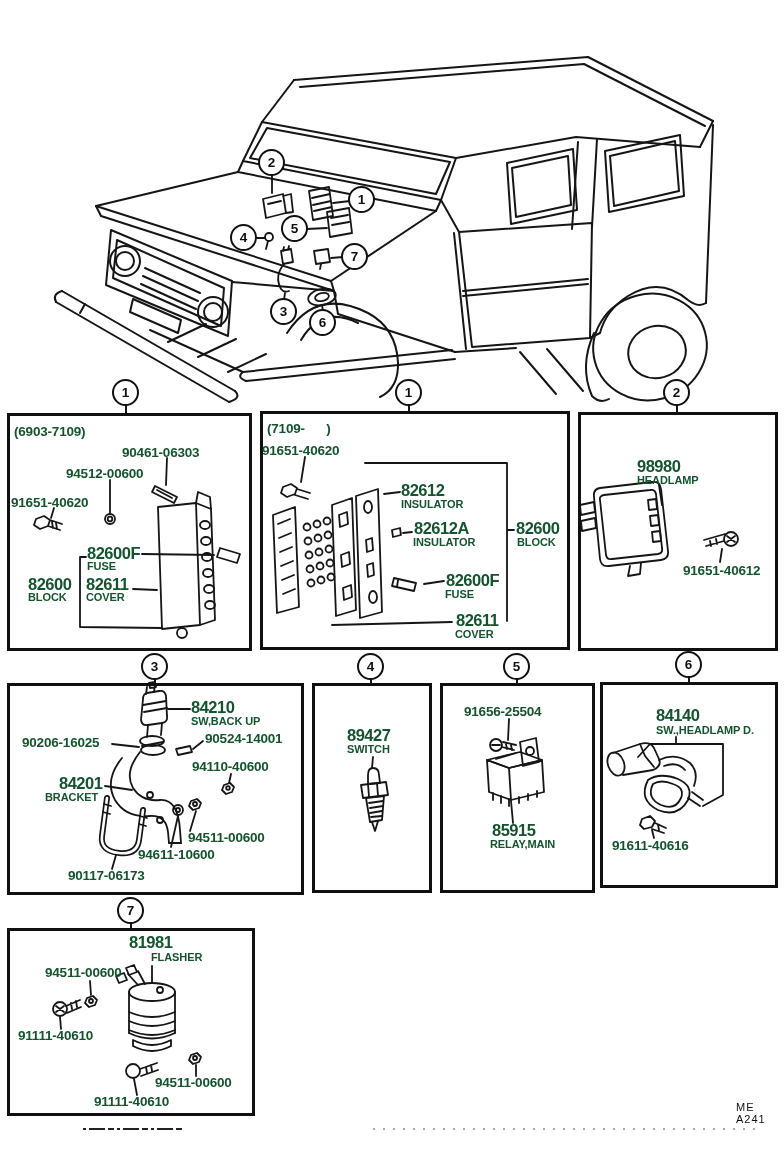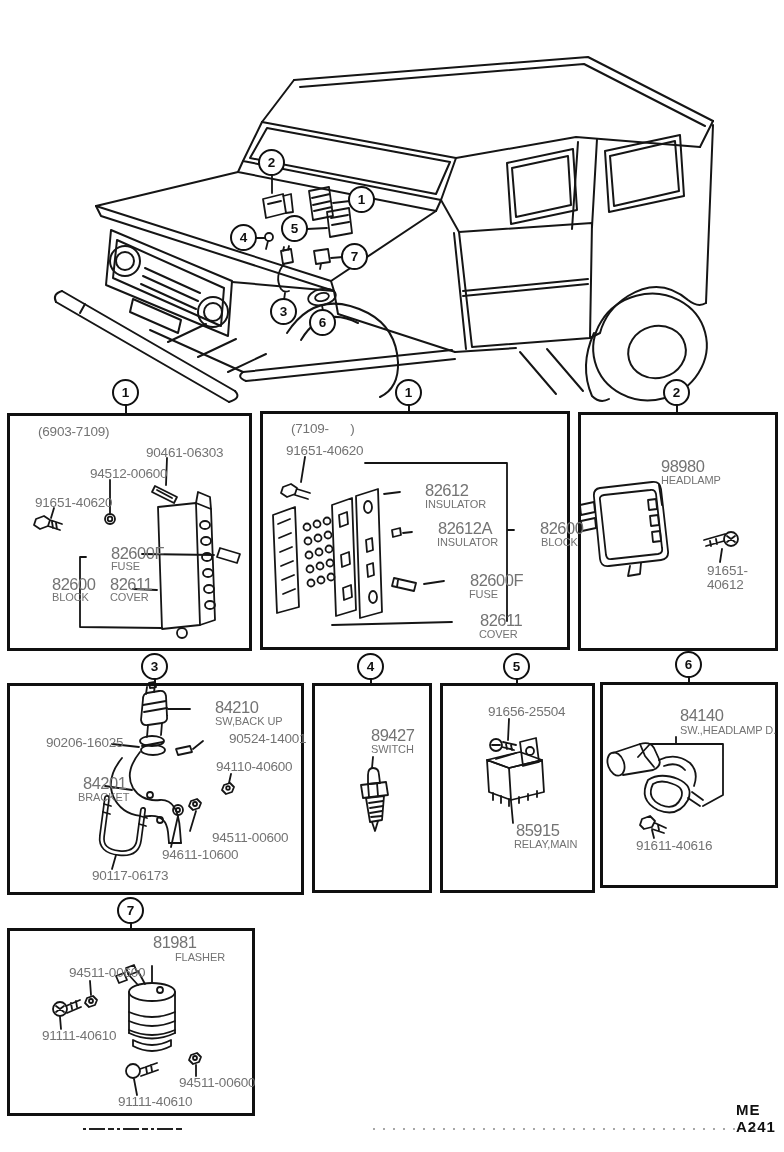--- a/index.html
+++ b/index.html
@@ -1,28 +1,28 @@
 <!DOCTYPE html>
 <html><head>
 <meta charset="utf-8">
 <style>
   html,body{margin:0;padding:0;background:#ffffff;}
   #stage{position:relative;width:784px;height:1152px;background:#ffffff;overflow:hidden;
          font-family:"Liberation Sans",sans-serif;}
   #art{position:absolute;left:0;top:0;z-index:0;}
   .pbox{position:absolute;border:3px solid #101010;z-index:1;}
-  .lbl{position:absolute;color:#737373;font-weight:400;line-height:1;letter-spacing:-0.2px;z-index:3;margin-left:24px;}
+  .lbl{position:absolute;color:#14532d;font-weight:700;line-height:1;letter-spacing:-0.2px;z-index:3;}
   .fs-num{font-size:13.5px;}
   .fs-big{font-size:16.5px;letter-spacing:-0.5px;}
   .fs-sub{font-size:11px;letter-spacing:-0.1px;}
   .hdr{font-size:13.5px;white-space:pre;}
   .co{position:absolute;width:23px;height:23px;border:2.3px solid #101010;border-radius:50%;
       background:#fff;display:flex;align-items:center;justify-content:center;
       font-size:13.5px;font-weight:700;color:#101010;z-index:4;}
-  .footer-code{position:absolute;font-size:15px;font-weight:700;letter-spacing:1px;color:#101010;z-index:3;}
+  .footer-code{position:absolute;font-size:11px;font-weight:400;letter-spacing:1px;color:#101010;z-index:3;}
 </style>
 </head>
 <body>
 
 <div id="stage">
 
 <svg id="art" width="784" height="1152" viewBox="0 0 784 1152">
 
   <g fill="none" stroke="#151515" stroke-width="2" stroke-linecap="round" stroke-linejoin="round">
 
@@ -351,21 +351,21 @@
   <div class="lbl fs-big" style="left:637px;top:458px;">98980</div>
   <div class="lbl fs-sub" style="left:637px;top:475px;">HEADLAMP</div>
   <div class="lbl fs-num" style="left:683px;top:564px;">91651-40612</div>
 
   <div class="lbl fs-big" style="left:191px;top:699px;">84210</div>
   <div class="lbl fs-sub" style="left:191px;top:716px;">SW,BACK UP</div>
   <div class="lbl fs-num" style="left:22px;top:736px;">90206-16025</div>
   <div class="lbl fs-num" style="left:205px;top:732px;">90524-14001</div>
   <div class="lbl fs-num" style="left:192px;top:760px;">94110-40600</div>
   <div class="lbl fs-big" style="left:59px;top:775px;">84201</div>
-  <div class="lbl fs-sub" style="left:54px;top:792px;">BRACKET</div>
+  <div class="lbl fs-sub" style="left:45px;top:792px;">BRACKET</div>
   <div class="lbl fs-num" style="left:188px;top:831px;">94511-00600</div>
   <div class="lbl fs-num" style="left:138px;top:848px;">94611-10600</div>
   <div class="lbl fs-num" style="left:68px;top:869px;">90117-06173</div>
 
   <div class="lbl fs-big" style="left:347px;top:727px;">89427</div>
   <div class="lbl fs-sub" style="left:347px;top:744px;">SWITCH</div>
 
   <div class="lbl fs-num" style="left:464px;top:705px;">91656-25504</div>
   <div class="lbl fs-big" style="left:492px;top:822px;">85915</div>
   <div class="lbl fs-sub" style="left:490px;top:839px;">RELAY,MAIN</div>

